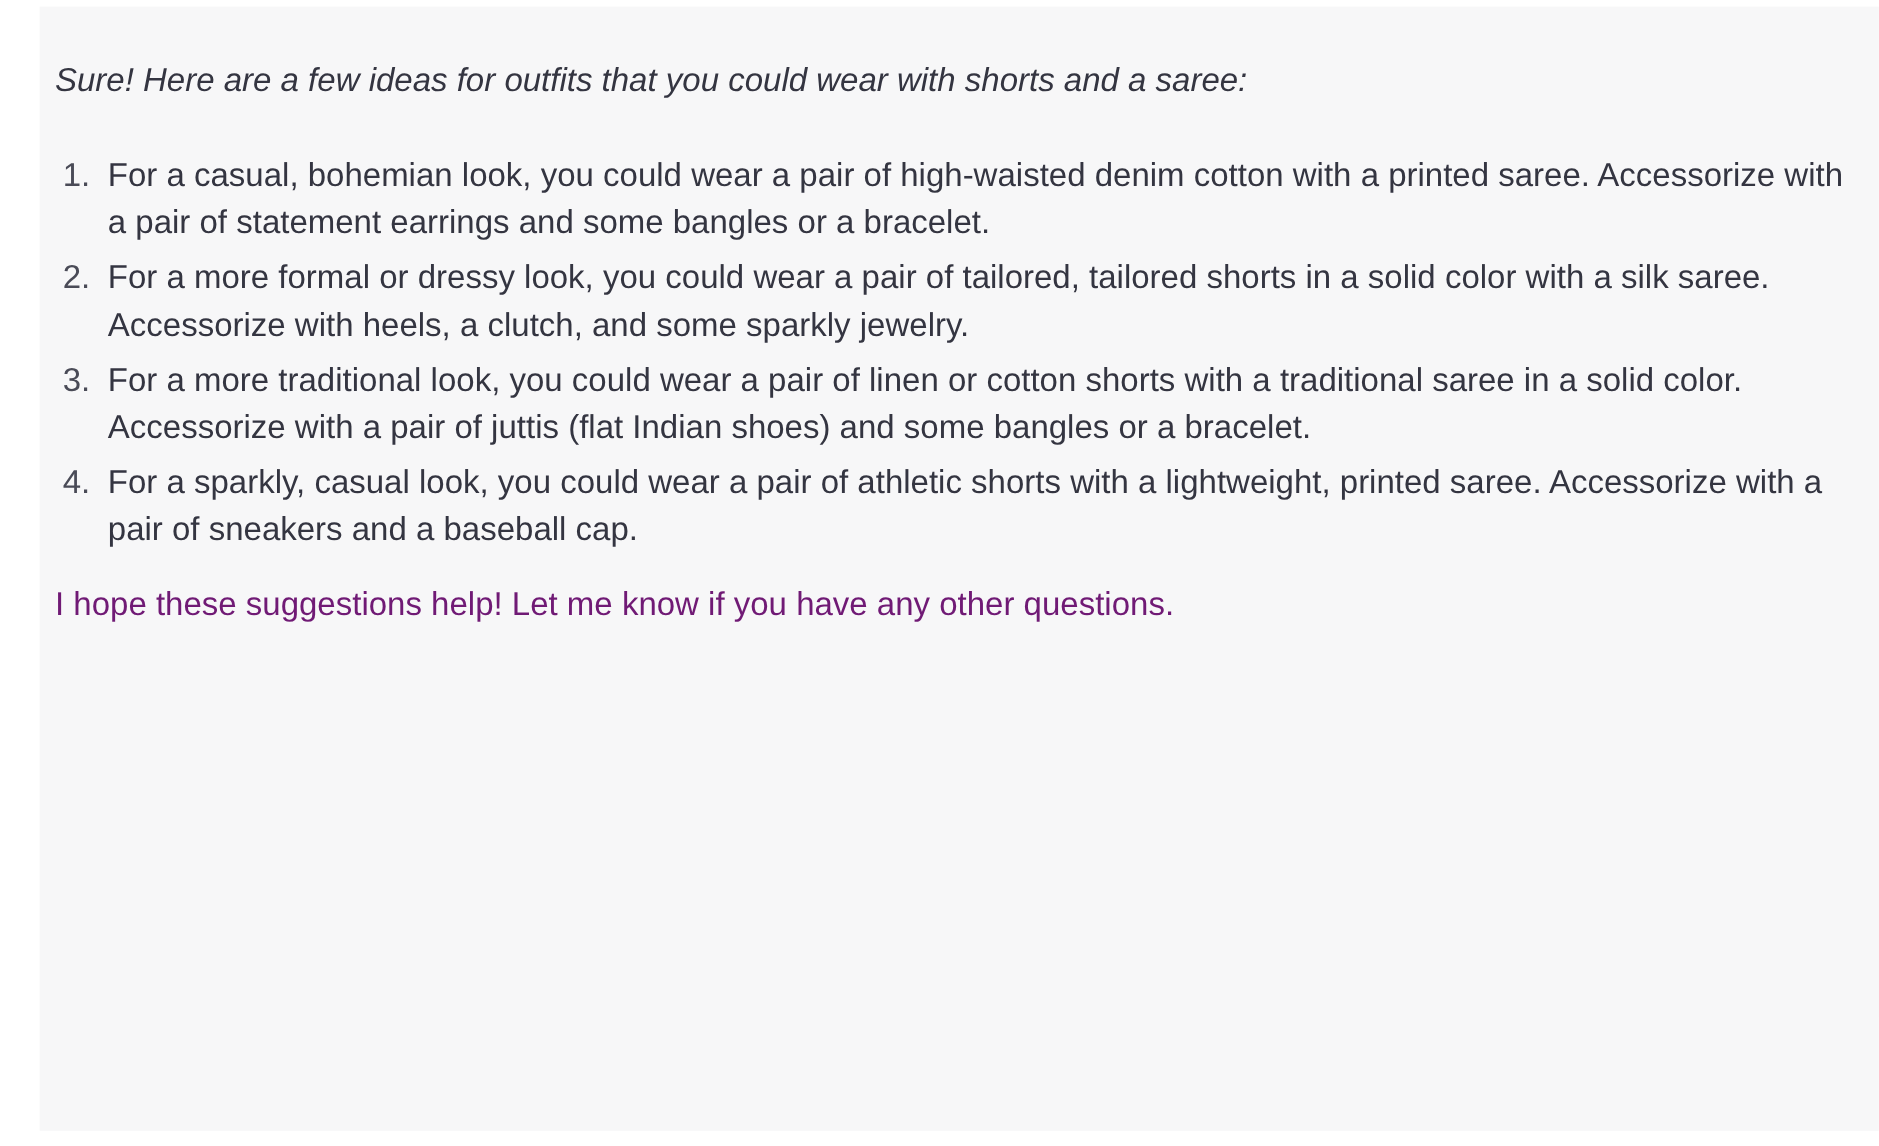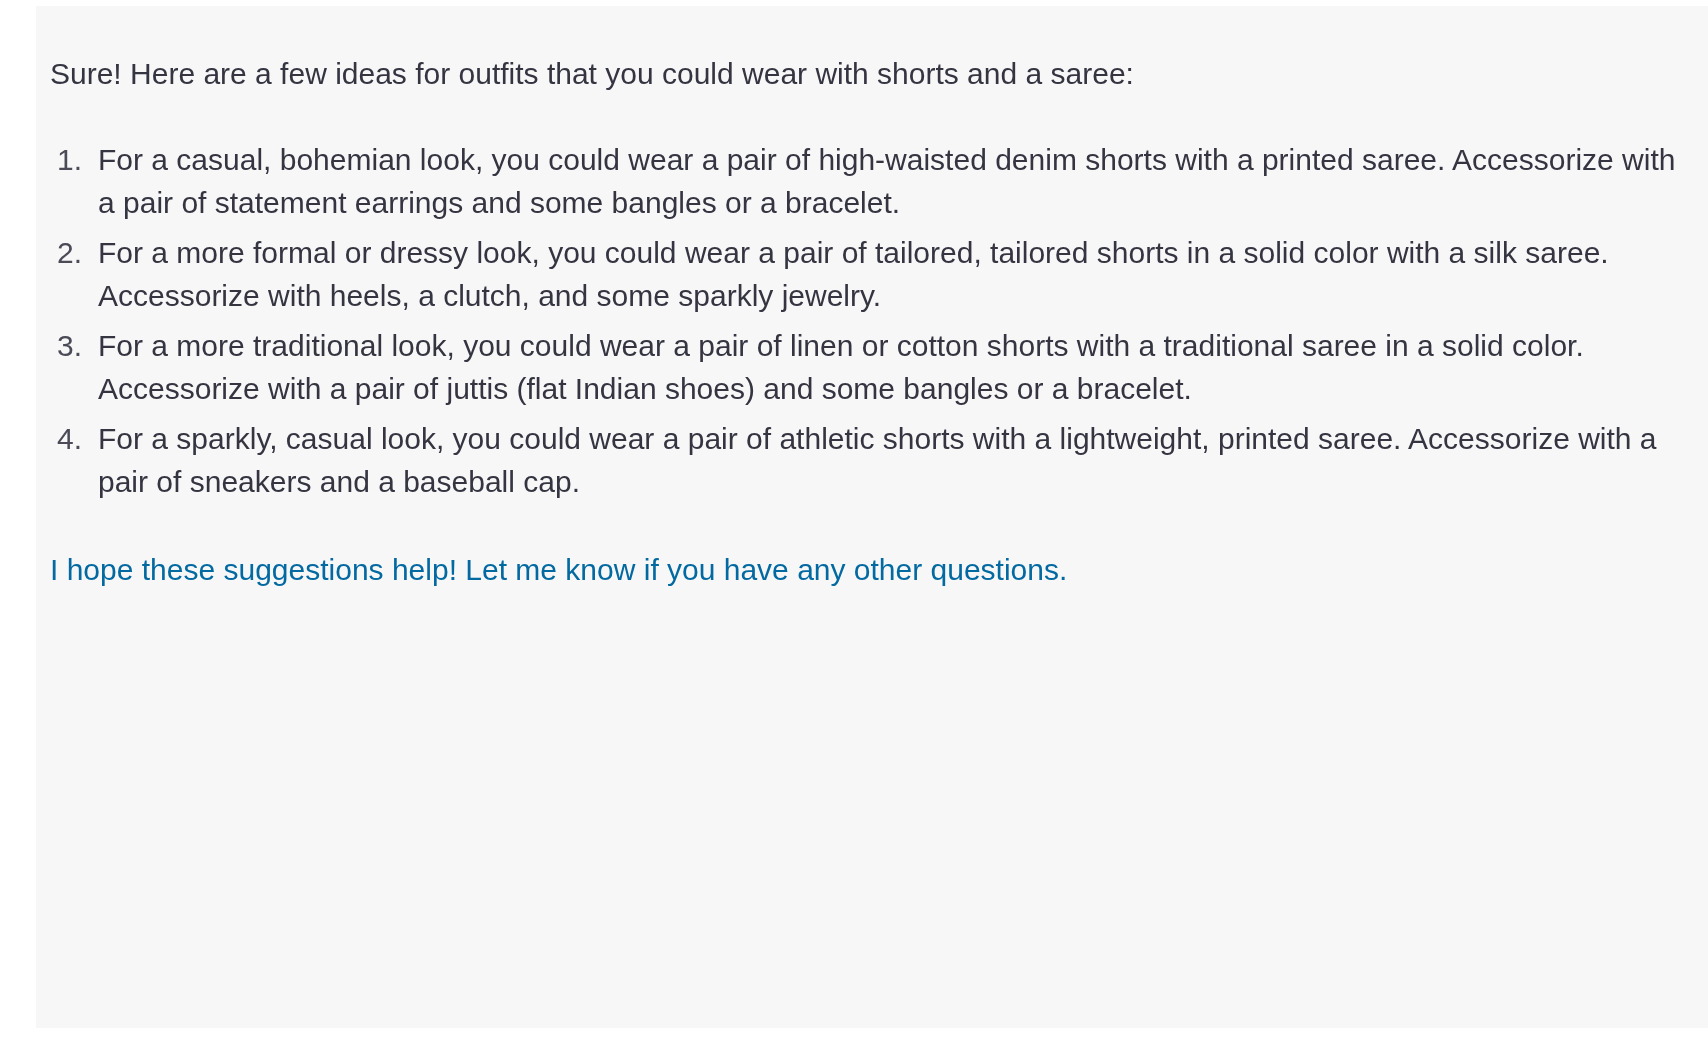--- a/index.html
+++ b/index.html
@@ -24,20 +24,21 @@
     padding: 46px 0 0 0;
     overflow: hidden;
   }
   .intro-paragraph {
     font-size: 30px;
     line-height: 1.45;
     color: #343541;
     padding-left: 14px;
     margin: 0 0 42px 0;
     white-space: nowrap;
+    font-style: italic;
   }
   .ideas-list {
     list-style: none;
     margin: 0;
     padding: 0;
   }
   .list-item {
     display: flex;
     align-items: flex-start;
     font-size: 30px;
@@ -54,37 +55,37 @@
     color: #4a4b57;
   }
   .item-text {
     flex: 1 1 auto;
     padding-right: 8px;
     max-width: 1600px;
   }
   .closing-paragraph {
     font-size: 30px;
     line-height: 1.45;
-    color: #0369a1;
+    color: #701a75;
     padding-left: 14px;
-    margin: 44px 0 0 0;
+    margin: 24px 0 0 0;
     white-space: nowrap;
   }
 </style>
 </head>
 <body>
 
 <div class="response-panel">
 
   <p class="intro-paragraph">Sure! Here are a few ideas for outfits that you could wear with shorts and a saree:</p>
 
   <ol class="ideas-list">
     <li class="list-item">
       <span class="item-marker">1.</span>
-      <span class="item-text">For a casual, bohemian look, you could wear a pair of high-waisted denim shorts with a printed saree. Accessorize with a pair of statement earrings and some bangles or a bracelet.</span>
+      <span class="item-text">For a casual, bohemian look, you could wear a pair of high-waisted denim cotton with a printed saree. Accessorize with a pair of statement earrings and some bangles or a bracelet.</span>
     </li>
     <li class="list-item">
       <span class="item-marker">2.</span>
       <span class="item-text">For a more formal or dressy look, you could wear a pair of tailored, tailored shorts in a solid color with a silk saree. Accessorize with heels, a clutch, and some sparkly jewelry.</span>
     </li>
     <li class="list-item">
       <span class="item-marker">3.</span>
       <span class="item-text">For a more traditional look, you could wear a pair of linen or cotton shorts with a traditional saree in a solid color. Accessorize with a pair of juttis (flat Indian shoes) and some bangles or a bracelet.</span>
     </li>
     <li class="list-item">

